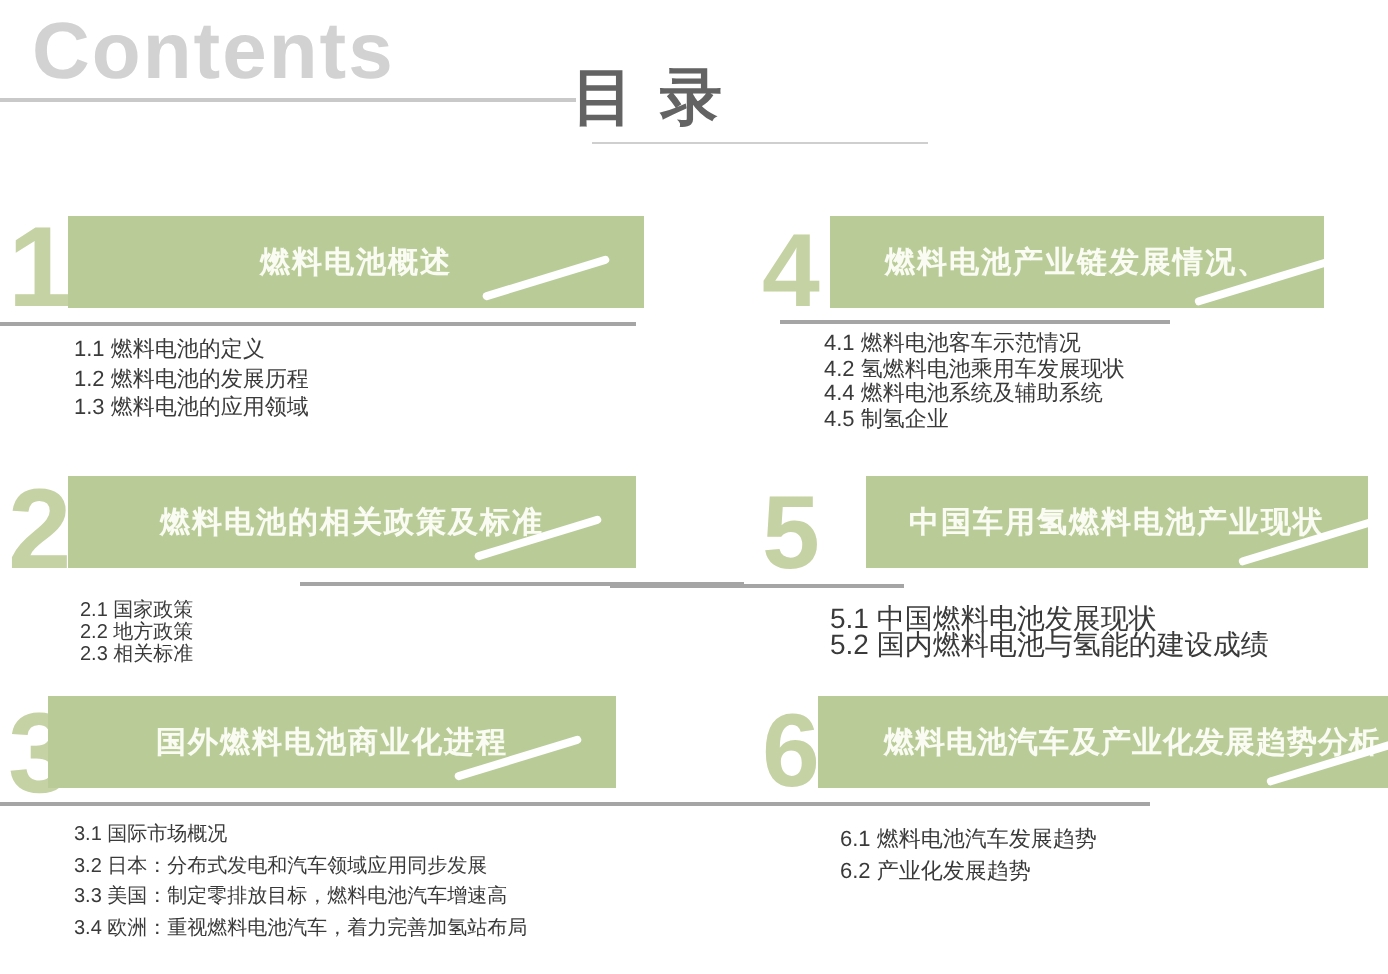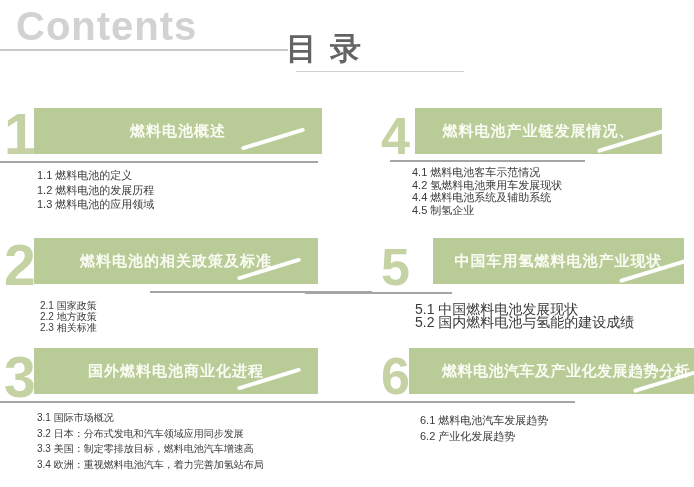--- a/index.html
+++ b/index.html
@@ -42,21 +42,21 @@
   .s2 .item{font-size:10px;line-height:10.8px;}
   .s3 .item{font-size:10px;line-height:15.6px;}
   .s4 .item{font-size:11px;line-height:12.6px;}
   .s5 .item{font-size:14px;line-height:13.2px;}
   .s6 .item{font-size:11px;line-height:15.5px;}
   
   #num1{left:4px;top:106px;} #ban1{left:34px;top:108px;width:288px;}
   #sep1{left:0;top:161px;width:318px;}   #list1{left:37px;top:168px;}
   #num2{left:4px;top:237px;} #ban2{left:34px;top:238px;width:284px;}
   #sep2{left:150px;top:291px;width:222px;} #list2{left:40px;top:301px;}
-  #num3{left:4px;top:349px;} #ban3{left:34px;top:348px;width:284px;}
+  #num3{left:4px;top:349px;} #ban3{left:24px;top:348px;width:284px;}
   #sep3{left:0;top:401px;width:337px;}   #list3{left:37px;top:410px;}
   #num4{left:381px;top:110px;} #ban4{left:415px;top:108px;width:247px;}
   #sep4{left:390px;top:160px;width:195px;} #list4{left:412px;top:166px;}
   #num5{left:381px;top:241px;} #ban5{left:433px;top:238px;width:251px;}
   #sep5{left:305px;top:292px;width:147px;} #list5{left:415px;top:303px;}
   #num6{left:381px;top:350px;} #ban6{left:409px;top:348px;width:264px;letter-spacing:0.5px;padding-left:25px;}
   #sep6{left:310px;top:401px;width:265px;} #list6{left:420px;top:413px;}
 </style>
 </head>
 <body>

